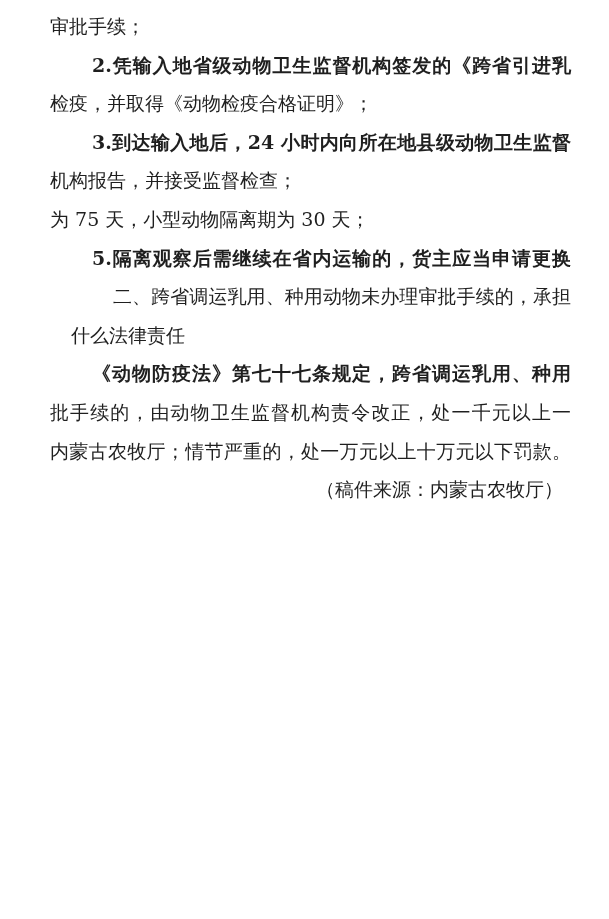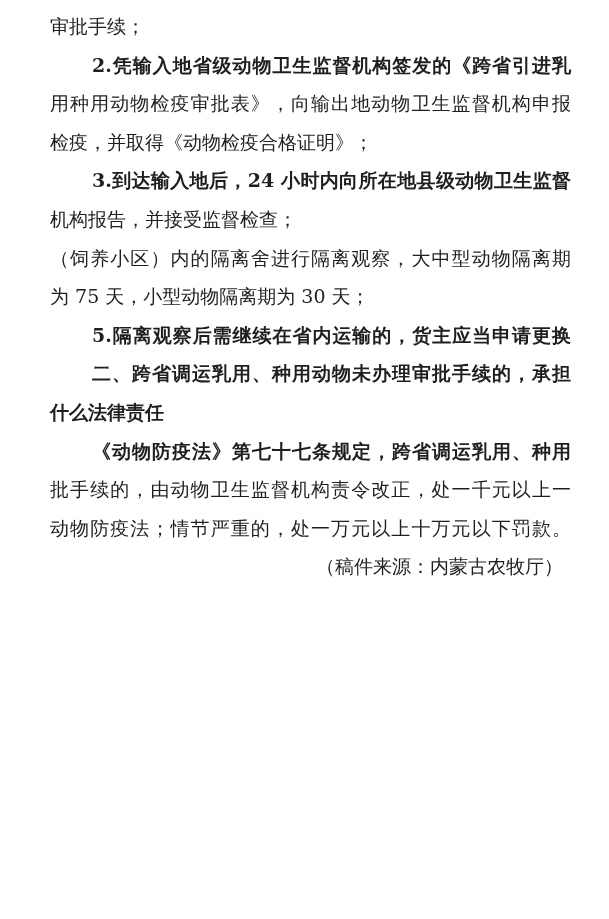--- a/index.html
+++ b/index.html
@@ -31,22 +31,23 @@
   }
   .line.indent {
     text-indent: 42px;
     font-weight: bold;
   }
   .line.full {
     text-align: justify;
     text-align-last: justify;
   }
   .line.bold {
-    font-weight: bold;
+    font-weight: normal;
     font-family: "DejaVu Sans", sans-serif;
+    margin-left: 21px;
   }
   .line.right {
     text-align: left;
     text-align-last: right;
     padding-right: 8px;
   }
   .footer {
     position: absolute;
     top: 872px;
     left: 0;
@@ -57,30 +58,28 @@
     color: #1f1f1f;
   }
 </style>
 </head>
 <body>
 
 <div class="page">
   <div class="content" id="doc-body">
       <div class="line">审批手续；</div>
       <div class="line indent full">2.凭输入地省级动物卫生监督机构签发的《跨省引进乳</div>
-      <div class="line full">用种用动物检疫审批表》，向输出地动物卫生监督机构申报</div>
       <div class="line">检疫，并取得《动物检疫合格证明》；</div>
       <div class="line indent full">3.到达输入地后，24 小时内向所在地县级动物卫生监督</div>
       <div class="line">机构报告，并接受监督检查；</div>
-      <div class="line full">（饲养小区）内的隔离舍进行隔离观察，大中型动物隔离期</div>
       <div class="line">为 75 天，小型动物隔离期为 30 天；</div>
       <div class="line indent full">5.隔离观察后需继续在省内运输的，货主应当申请更换</div>
       <div class="line indent full bold">二、跨省调运乳用、种用动物未办理审批手续的，承担</div>
       <div class="line bold">什么法律责任</div>
       <div class="line indent full">《动物防疫法》第七十七条规定，跨省调运乳用、种用</div>
       <div class="line full">批手续的，由动物卫生监督机构责令改正，处一千元以上一</div>
-      <div class="line full">动物防疫法；情节严重的，处一万元以上十万元以下罚款。</div>
+      <div class="line full">内蒙古农牧厅；情节严重的，处一万元以上十万元以下罚款。</div>
       <div class="line right">（稿件来源：内蒙古农牧厅）</div>
     </div>
   <div class="footer">
     <span>- 3 -</span>
   </div>
 </div>
 
 </body></html>

